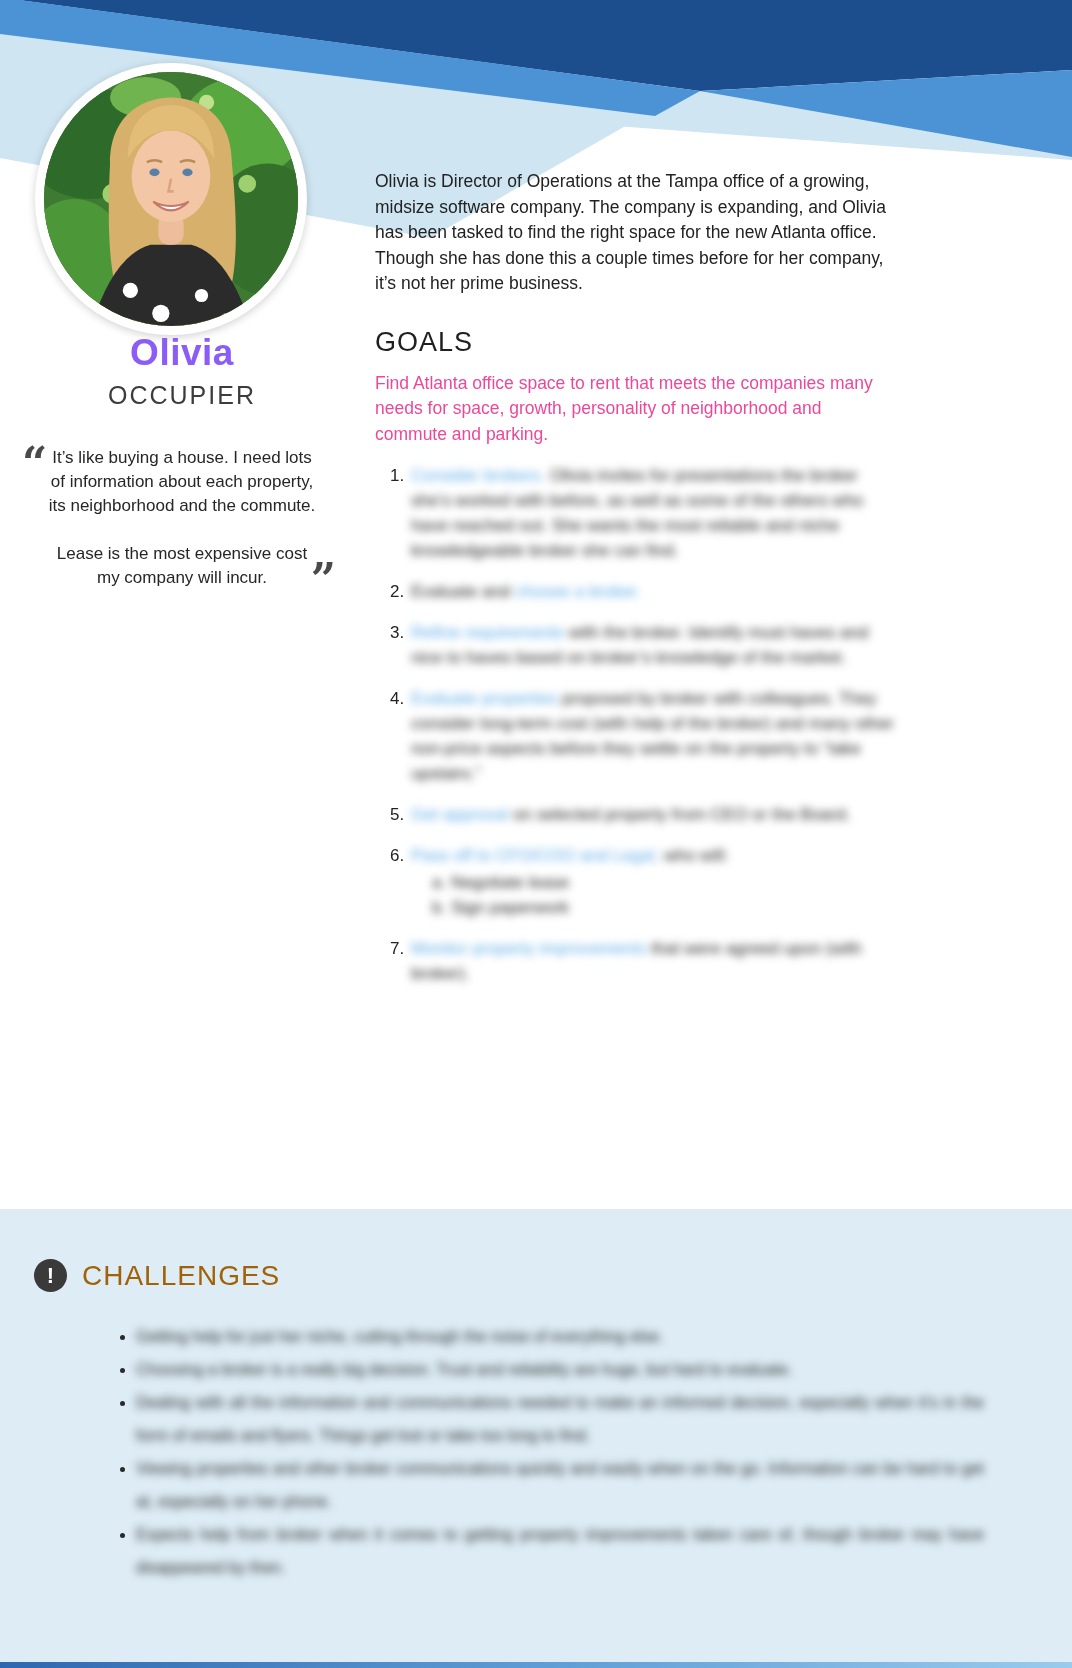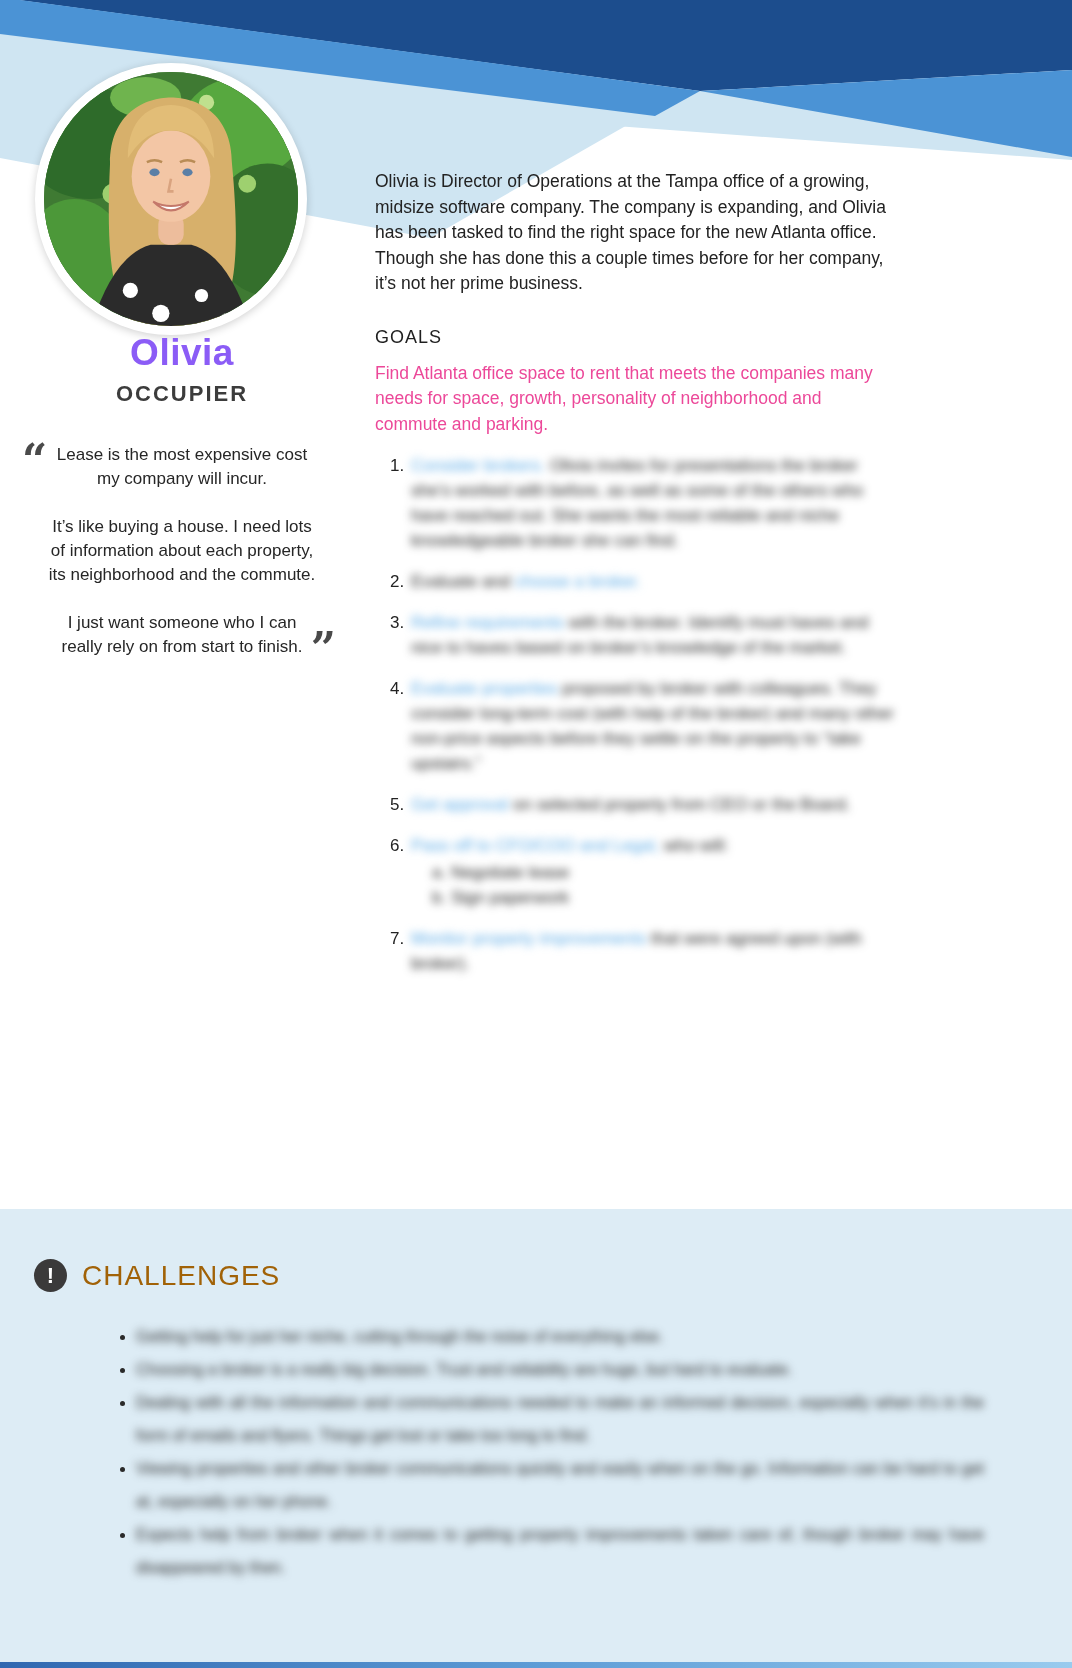--- a/index.html
+++ b/index.html
@@ -19,30 +19,30 @@
   
   .avatar{
     position:absolute;left:35px;top:63px;width:254px;height:254px;border-radius:50%;
     border:9px solid #ffffff;overflow:hidden;background:#3f7a33;
     box-shadow:0 2px 8px rgba(0,0,0,.18);
   }
   .avatar svg{display:block;width:100%;height:100%;}
   
   .left-col{position:absolute;left:14px;top:332px;width:336px;text-align:center;}
   .persona-name{margin:0;font-size:37px;font-weight:700;color:#8b5cf6;letter-spacing:.5px;}
-  .persona-role{margin:7px 0 0 0;font-size:22px;font-weight:700;color:#3c3c3c;letter-spacing:2px;}
+  .persona-role{margin:7px 0 0 0;font-size:25px;font-weight:400;color:#3c3c3c;letter-spacing:2px;}
   .quote{position:relative;margin-top:36px;padding:0 34px;font-size:17px;line-height:24px;color:#262626;}
   .quote p{margin:0 0 24px 0;}
   .qmark{position:absolute;font-family:"DejaVu Serif","Liberation Serif",serif;font-weight:700;font-size:44px;color:#4a4a4a;line-height:1;}
   .qmark.open{left:8px;top:-4px;}
   .qmark.close{right:14px;bottom:-12px;}
   
   .right-col{position:absolute;left:375px;top:169px;width:522px;}
   .bio{margin:0;font-size:17.5px;line-height:25.5px;color:#222;}
-  .sec-h{margin:30px 0 0 0;font-size:18px;font-weight:300;color:#1f1f1f;letter-spacing:1px;}
+  .sec-h{margin:30px 0 0 0;font-size:27px;font-weight:300;color:#1f1f1f;letter-spacing:1px;}
   .goals-text{margin:13px 0 0 0;font-size:17.5px;line-height:25.5px;color:#ec4899;}
   .journey-list{margin:16px 0 0 0;padding:0 0 0 34px;font-size:17px;line-height:25px;color:#232323;}
   .journey-list>li{margin:0 0 16px 0;padding-left:2px;}
   .sub-list{list-style-type:lower-alpha;margin:2px 0 0 0;padding:0 0 0 40px;}
   .sub-list li{margin:0;filter:blur(4px);}
   .blur{filter:blur(4px);}
   .lnk{color:#58a9e6;text-decoration:none;cursor:pointer;}
   
   .challenges{position:absolute;left:0;top:1209px;width:1072px;height:459px;background:#ddecf5;}
   .ch-head{display:flex;align-items:center;gap:15px;margin:50px 0 0 34px;}
@@ -105,23 +105,22 @@
       <path d="M50,42 L49,47 L51,47" stroke="#d9a37f" stroke-width="1" fill="none"></path>
       <path d="M43,51 Q50,58 57,51 Q50,54.5 43,51 Z" fill="#ffffff" stroke="#c4786a" stroke-width="0.8"></path>
     </svg>
   </div>
 
   <div class="left-col">
     <h1 class="persona-name">Olivia</h1>
     <h2 class="persona-role">OCCUPIER</h2>
     <div class="quote">
       <span class="qmark open">“</span>
+      <p>It’s like buying a house. I need lots of information about each property, its neighborhood and the commute.</p>
       <p>Lease is the most expensive cost my company will incur.</p>
-      <p>It’s like buying a house. I need lots of information about each property, its neighborhood and the commute.</p>
-      <p>I just want someone who I can really rely on from start to finish.</p>
       <span class="qmark close">”</span>
     </div>
   </div>
 
   <div class="right-col">
     <p class="bio">Olivia is Director of Operations at the Tampa office of a growing, midsize software company. The company is expanding, and Olivia has been tasked to find the right space for the new Atlanta office. Though she has done this a couple times before for her company, it’s not her prime business.</p>
 
     <h3 class="sec-h">GOALS</h3>
     <p class="goals-text">Find Atlanta office space to rent that meets the companies many needs for space, growth, personality of neighborhood and commute and parking.</p>
 

